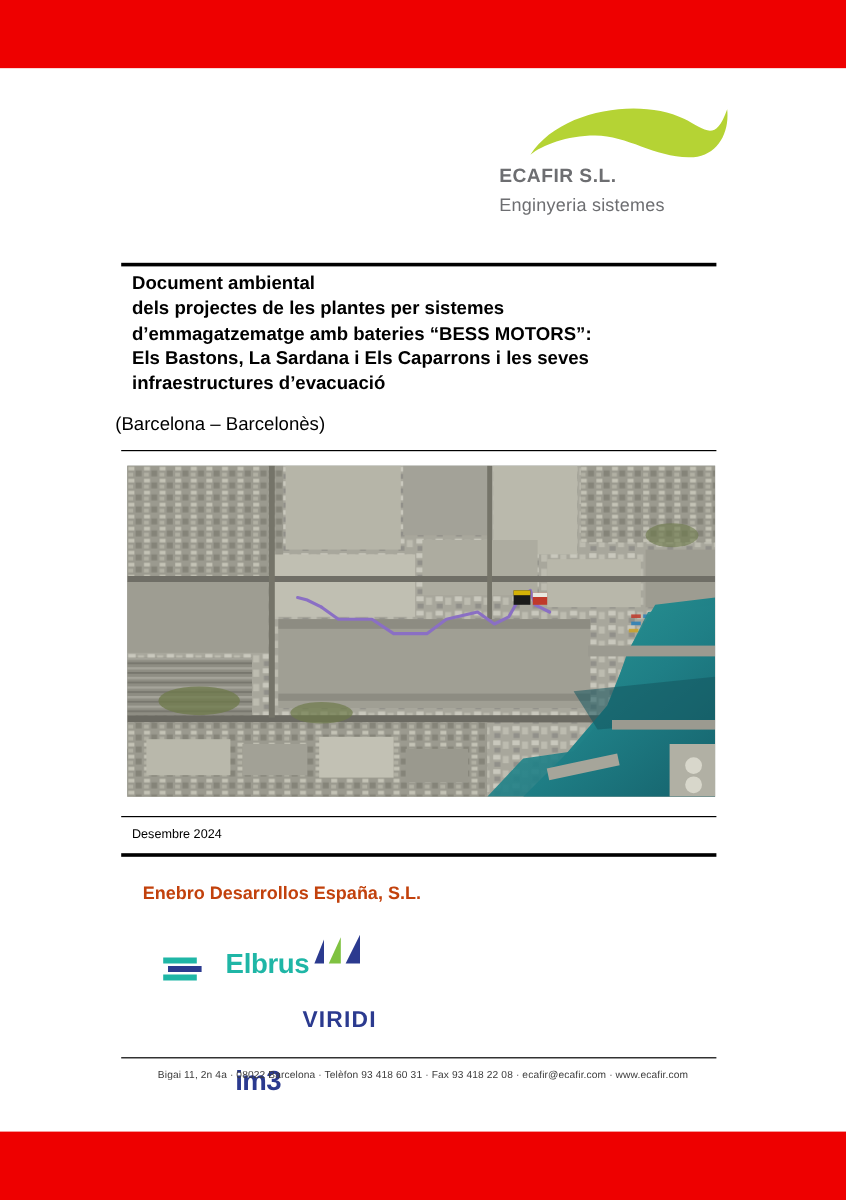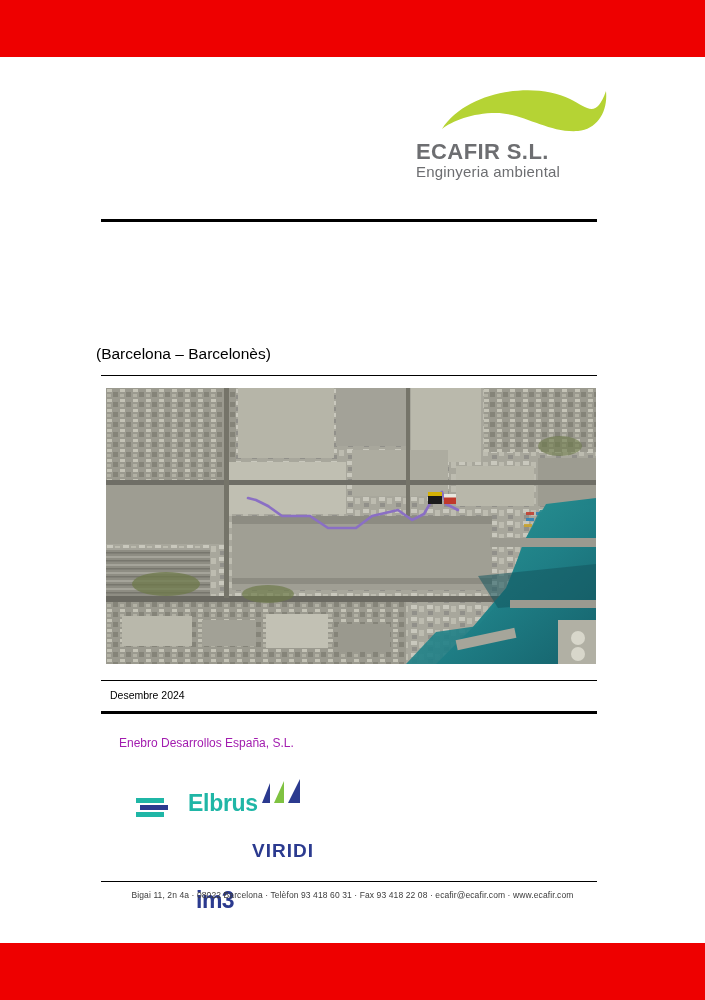--- a/index.html
+++ b/index.html
@@ -47,21 +47,21 @@
     position: absolute;
     top: 0;
     left: 26px;
     width: 172px;
     height: 52px;
   }
   .logo-name {
     position: absolute;
     top: 54px;
     left: 4px;
-    font-size: 22px;
+    font-size: 16px;
     font-weight: bold;
     color: #6d6e71;
     letter-spacing: 0.4px;
   }
   .logo-tagline {
     position: absolute;
     top: 78px;
     left: 4px;
     font-size: 15px;
     color: #6d6e71;
@@ -119,23 +119,23 @@
     left: 110px;
     font-size: 10.5px;
     color: #000000;
   }
 
   
   .client {
     position: absolute;
     top: 679px;
     left: 119px;
-    font-size: 12px;
-    font-weight: normal;
-    color: #a21caf;
+    font-size: 15px;
+    font-weight: bold;
+    color: #c2410c;
   }
 
   
   .partners {
     position: absolute;
     top: 726px;
     left: 106px;
     width: 490px;
     height: 120px;
   }
@@ -201,25 +201,32 @@
 
 <div class="red-bar top"></div>
 
 <div class="page">
 
   <div class="logo-block">
     <svg class="logo-swoosh" viewBox="0 0 172 52">
       <path d="M4 44 C 28 6, 96 -4, 132 14 C 150 23, 158 34, 168 6 C 170 26, 160 44, 140 46 C 110 48, 86 28, 58 28 C 34 28, 14 36, 4 44 Z" fill="#b5d334"></path>
     </svg>
     <div class="logo-name">ECAFIR S.L.</div>
-    <div class="logo-tagline">Enginyeria ambiental</div>
+    <div class="logo-tagline">Enginyeria sistemes</div>
   </div>
 
   <div class="rule rule-thick rule-title-top"></div>
 
+  <div class="title">
+    <div>Document ambiental</div>
+    <div>dels projectes de les plantes per sistemes</div>
+    <div>d’emmagatzematge amb bateries “BESS MOTORS”:</div>
+    <div>Els Bastons, La Sardana i Els Caparrons i les seves</div>
+    <div>infraestructures d’evacuació</div>
+  </div>
 
   <div class="subtitle">(Barcelona – Barcelonès)</div>
 
   <div class="rule rule-thin rule-title-bottom"></div>
 
   <div class="map">
     <svg width="490" height="276" viewBox="0 0 490 276">
       <defs>
         <pattern id="urbanA" width="16" height="12" patternUnits="userSpaceOnUse">
           <rect width="16" height="12" fill="#a8a79c"></rect>

